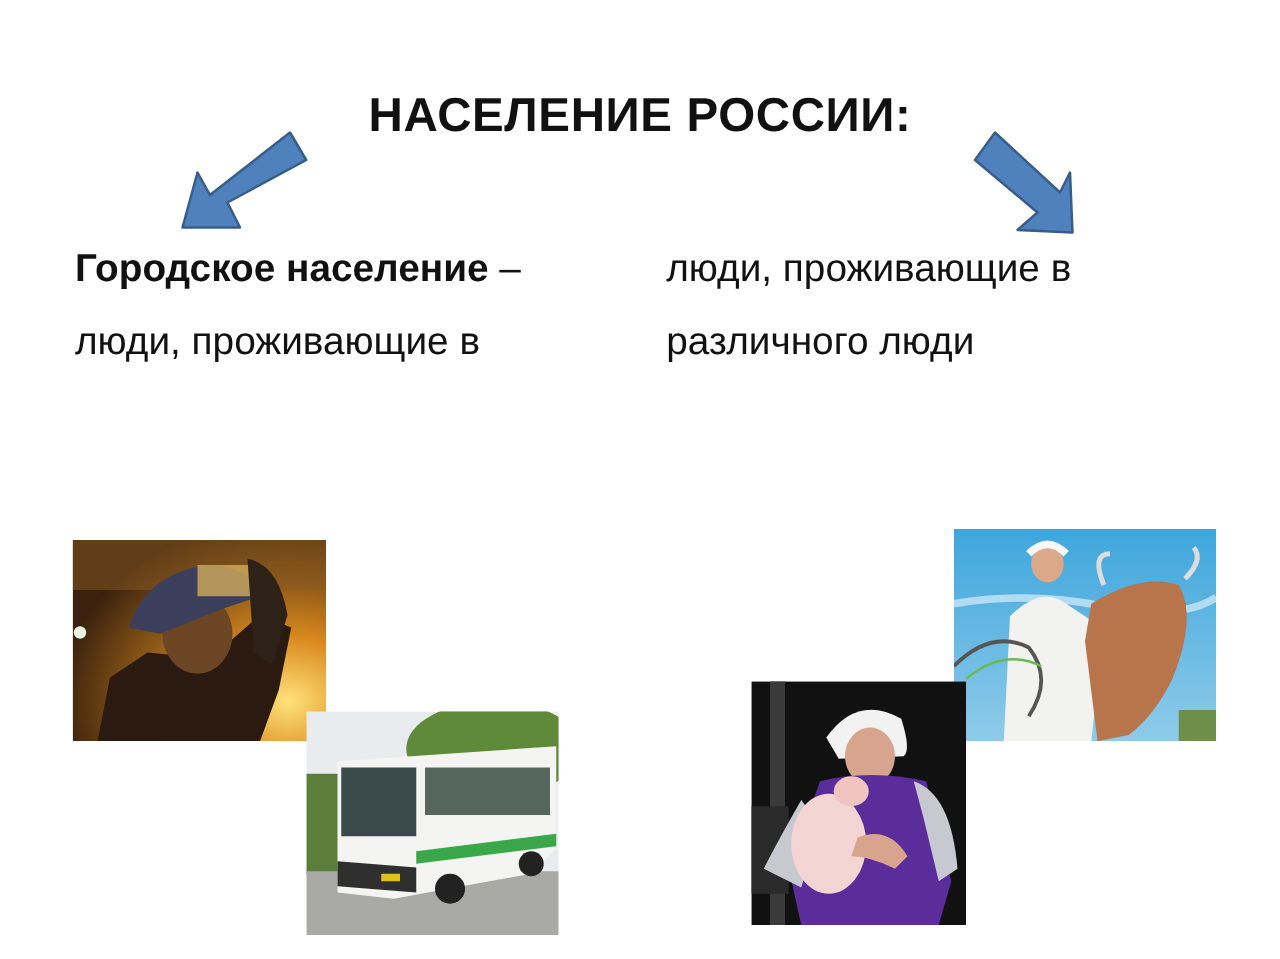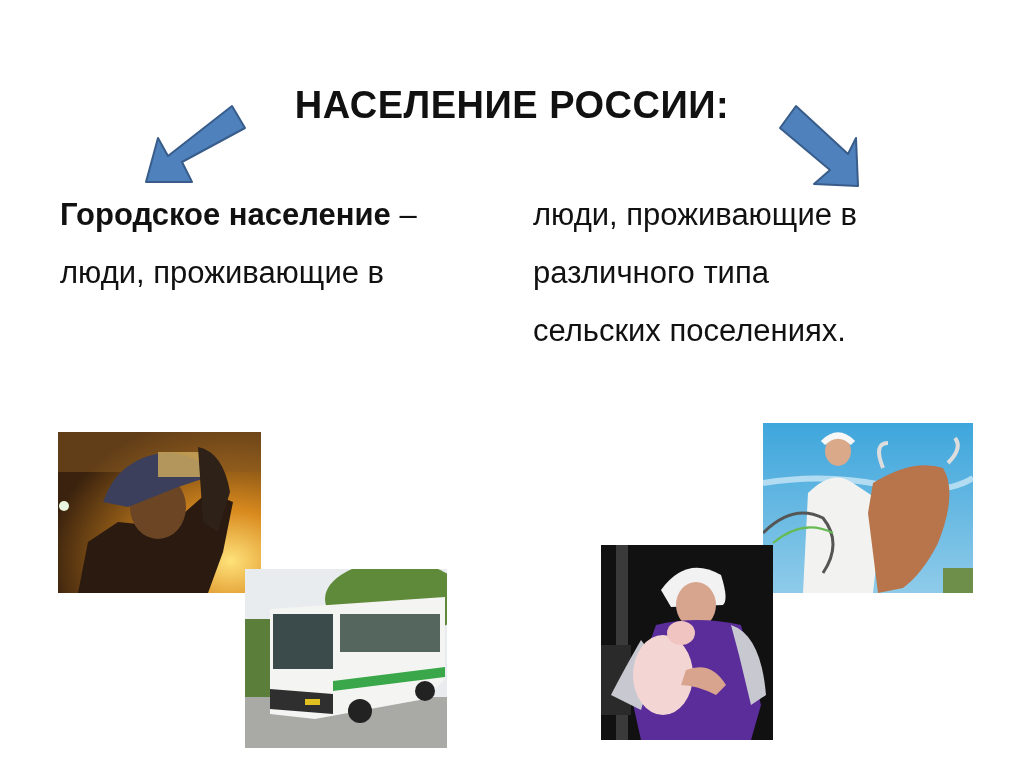--- a/index.html
+++ b/index.html
@@ -1,21 +1,21 @@
 <!DOCTYPE html>
 <html><head>
 <meta charset="utf-8">
 <style>
   html, body { margin: 0; padding: 0; }
   body {
     width: 1024px; height: 767px; background: #ffffff; position: relative; overflow: hidden;
     font-family: "Liberation Sans", "DejaVu Sans", sans-serif; color: #111111;
   }
   .title {
-    position: absolute; top: 84px; left: 0; width: 1024px; text-align: center;
+    position: absolute; top: 72px; left: 0; width: 1024px; text-align: center;
     font-size: 38px; font-weight: bold; letter-spacing: 0.5px;
   }
   .arrow { position: absolute; }
   .col { position: absolute; top: 186px; font-size: 31px; line-height: 58px; }
   .col.left { left: 60px; width: 450px; }
   .col.right { left: 533px; width: 440px; }
   .col .line { display: block; white-space: nowrap; }
   .col b { font-weight: bold; }
   .photo { position: absolute; overflow: hidden; }
   .photo svg { display: block; width: 100%; height: 100%; }
@@ -33,22 +33,21 @@
   <polygon points="12,30 28,8 80,56 88,40 90,88 46,86 62,72" fill="#4f81bd" stroke="#385d8a" stroke-width="2" stroke-linejoin="round"></polygon>
 </svg>
 
 <div class="col left">
   <span class="line"><b>Городское население</b><span> –</span></span>
   <span class="line">люди, проживающие в</span>
 </div>
 
 <div class="col right">
   <span class="line">люди, проживающие в</span>
-  <span class="line">различного типа</span>
-  <span class="line">сельских поселениях.</span>
+  <span class="line">различного люди</span>
 </div>
 
 <div class="photo" style="left:58px;top:432px;width:203px;height:161px;">
   <svg viewBox="0 0 203 161" preserveAspectRatio="none">
     <defs>
       <radialGradient id="glow" cx="0.85" cy="0.8" r="0.9">
         <stop offset="0" stop-color="#ffe27a"></stop>
         <stop offset="0.35" stop-color="#d98a1e"></stop>
         <stop offset="1" stop-color="#3a220e"></stop>
       </radialGradient>

